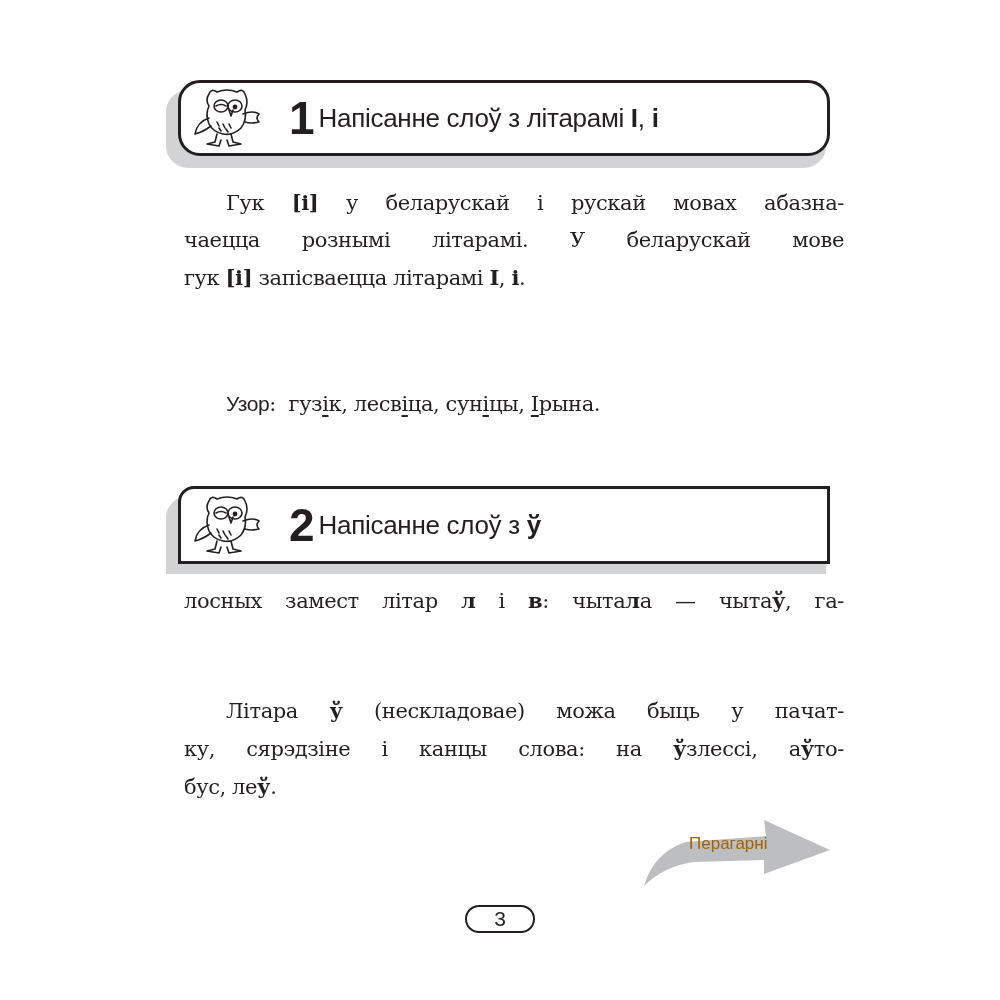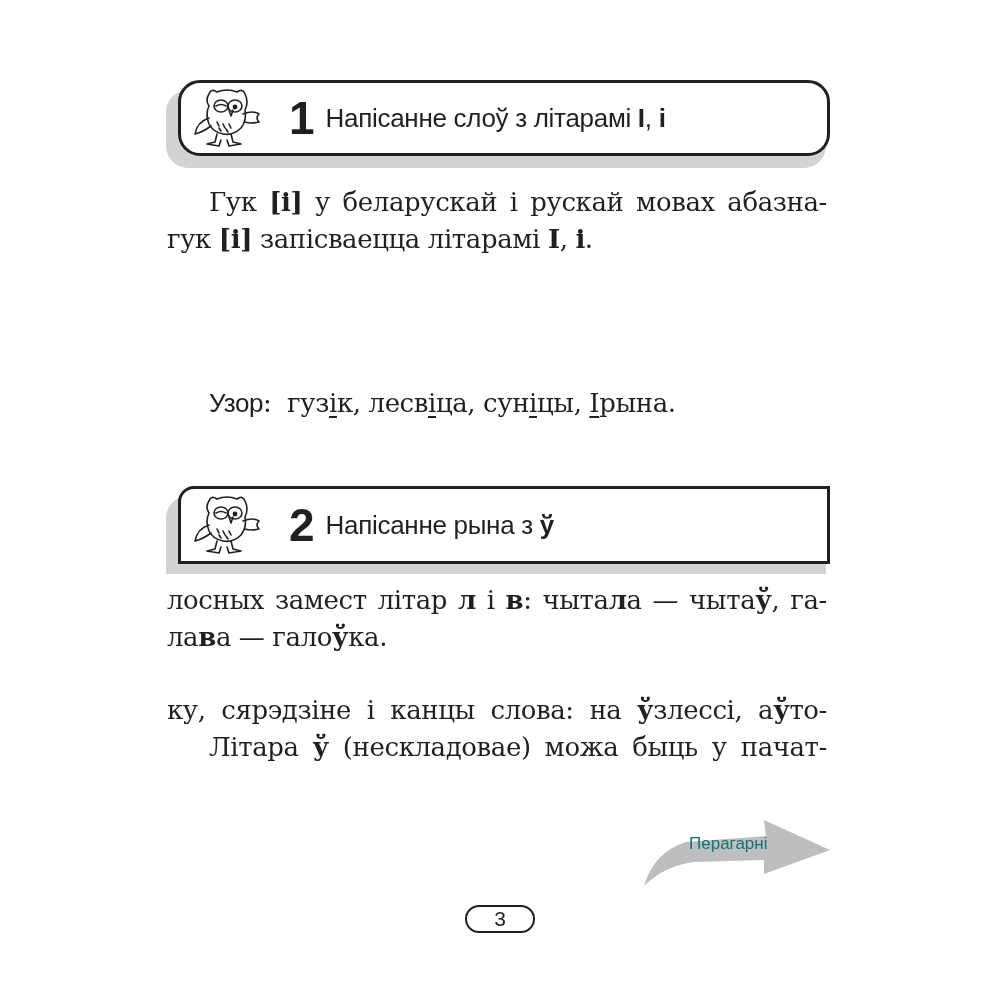--- a/index.html
+++ b/index.html
@@ -12,38 +12,38 @@
     .hdr-box {
       position: absolute; background: #fff; border: 3px solid #231f20; box-sizing: border-box;
       display: flex; align-items: center;
     }
     .owl { width: 82px; height: 68px; margin-left: 8px; flex: none; }
     .hdr-num {
       font-family: "Liberation Sans", sans-serif; font-weight: bold; font-size: 46px;
       margin-left: 18px; line-height: 1; color: #231f20;
     }
     .hdr-title {
-      font-family: "Liberation Sans", sans-serif; font-size: 26px; margin-left: 11px; color: #231f20;
+      font-family: "Liberation Sans", sans-serif; font-size: 26px; margin-left: 4px; color: #231f20;
       letter-spacing: -0.3px;
     }
     .hdr-title b { font-weight: bold; }
     .para {
-      position: absolute; left: 167px; width: 660px; font-size: 26px; line-height: 37px;
+      position: absolute; left: 184px; width: 660px; font-size: 21px; line-height: 37px;
       text-align: justify; letter-spacing: -0.4px;
     }
     .para .ind { display: inline-block; width: 42px; }
     .para b { font-weight: bold; }
     .uz { font-family: "Liberation Sans", sans-serif; }
     .u { text-decoration: underline; text-underline-offset: 4px; }
     .line { display: block; white-space: nowrap; text-align: justify; text-align-last: justify; }
     .line.last { text-align-last: left; }
     .arrow { position: absolute; left: 640px; width: 192px; height: 70px; top: 818px; }
     .arrow-label {
       position: absolute; left: 689px; top: 834px; font-family: "Liberation Sans", sans-serif;
-      font-size: 17px; color: #0f766e;
+      font-size: 17px; color: #a16207;
     }
     .pageno {
       position: absolute; left: 465px; top: 905px; width: 70px; height: 28px; box-sizing: border-box;
       border: 2px solid #231f20; border-radius: 14px; text-align: center;
       font-family: "Liberation Sans", sans-serif; font-size: 21px; line-height: 24px; color: #231f20;
     }
   </style>
 </head>
 <body>
 
@@ -63,20 +63,21 @@
       <path d="M28 50 L26 58 L18 60 L30 62 L32 56"></path>
       <path d="M42 50 L44 58 L52 60 L40 62 L38 56"></path>
     </svg>
     <span class="hdr-num">1</span>
     <span class="hdr-title"><span>Напісанне слоў з літарамі </span><b>І</b><span>, </span><b>і</b></span>
   </div>
 </div>
 
 <div class="para" style="top:184px;">
   <span class="line"><span class="ind"></span>Гук <b>[і]</b> у беларускай і рускай мовах абазна-</span>
+  <span class="line">чаецца рознымі літарамі. У беларускай мове</span>
   <span class="line last">гук <b>[і]</b> запісваецца літарамі <b>І</b>, <b>і</b>.</span>
 </div>
 
 <div class="para" style="top:304px;">
 </div>
 
 <div class="para" style="top:385px;">
   <span class="line last"><span class="ind"></span><span class="uz">Узор</span>:&nbsp; гуз<span class="u">і</span>к, лесв<span class="u">і</span>ца, сун<span class="u">і</span>цы, <span class="u">І</span>рына.</span>
 </div>
 
@@ -90,32 +91,32 @@
       <path d="M27 22 Q32 19 37 22"></path>
       <circle cx="46" cy="23" r="1.6" fill="#231f20"></circle>
       <path d="M40 26 L42 32 L44 26"></path>
       <path d="M20 34 Q8 38 6 50 Q14 48 22 42"></path>
       <path d="M54 30 Q64 26 70 30 Q66 34 70 38 Q62 40 56 38"></path>
       <path d="M28 38 l2 4 M34 40 l2 4 M40 40 l2 4 M30 44 l2 3 M37 45 l2 3"></path>
       <path d="M28 50 L26 58 L18 60 L30 62 L32 56"></path>
       <path d="M42 50 L44 58 L52 60 L40 62 L38 56"></path>
     </svg>
     <span class="hdr-num">2</span>
-    <span class="hdr-title"><span>Напісанне рына з </span><b>ў</b></span>
+    <span class="hdr-title"><span>Напісанне слоў з </span><b>ў</b></span>
   </div>
 </div>
 
 <div class="para" style="top:582px;">
   <span class="line">лосных замест літар <b>л</b> і <b>в</b>: чыта<b>л</b>а — чыта<b>ў</b>, га-</span>
-  <span class="line last">ла<b>в</b>а — гало<b>ў</b>ка.</span>
 </div>
 
 <div class="para" style="top:692px;">
+  <span class="line"><span class="ind"></span>Літара <b>ў</b> (нескладовае) можа быць у пачат-</span>
   <span class="line">ку, сярэдзіне і канцы слова: на <b>ў</b>злессі, а<b>ў</b>то-</span>
-  <span class="line"><span class="ind"></span>Літара <b>ў</b> (нескладовае) можа быць у пачат-</span>
+  <span class="line last">бус, ле<b>ў</b>.</span>
 </div>
 
 <svg class="arrow" viewBox="0 0 192 70">
   <path d="M4 68 Q14 34 46 24 L126 18 L124 2 L190 32 L124 56 L124 42 L54 44 Q24 48 4 68Z" fill="#bcbec0"></path>
 </svg>
 <span class="arrow-label">Перагарні</span>
 
 <div class="pageno">3</div>
 
 </body></html>

